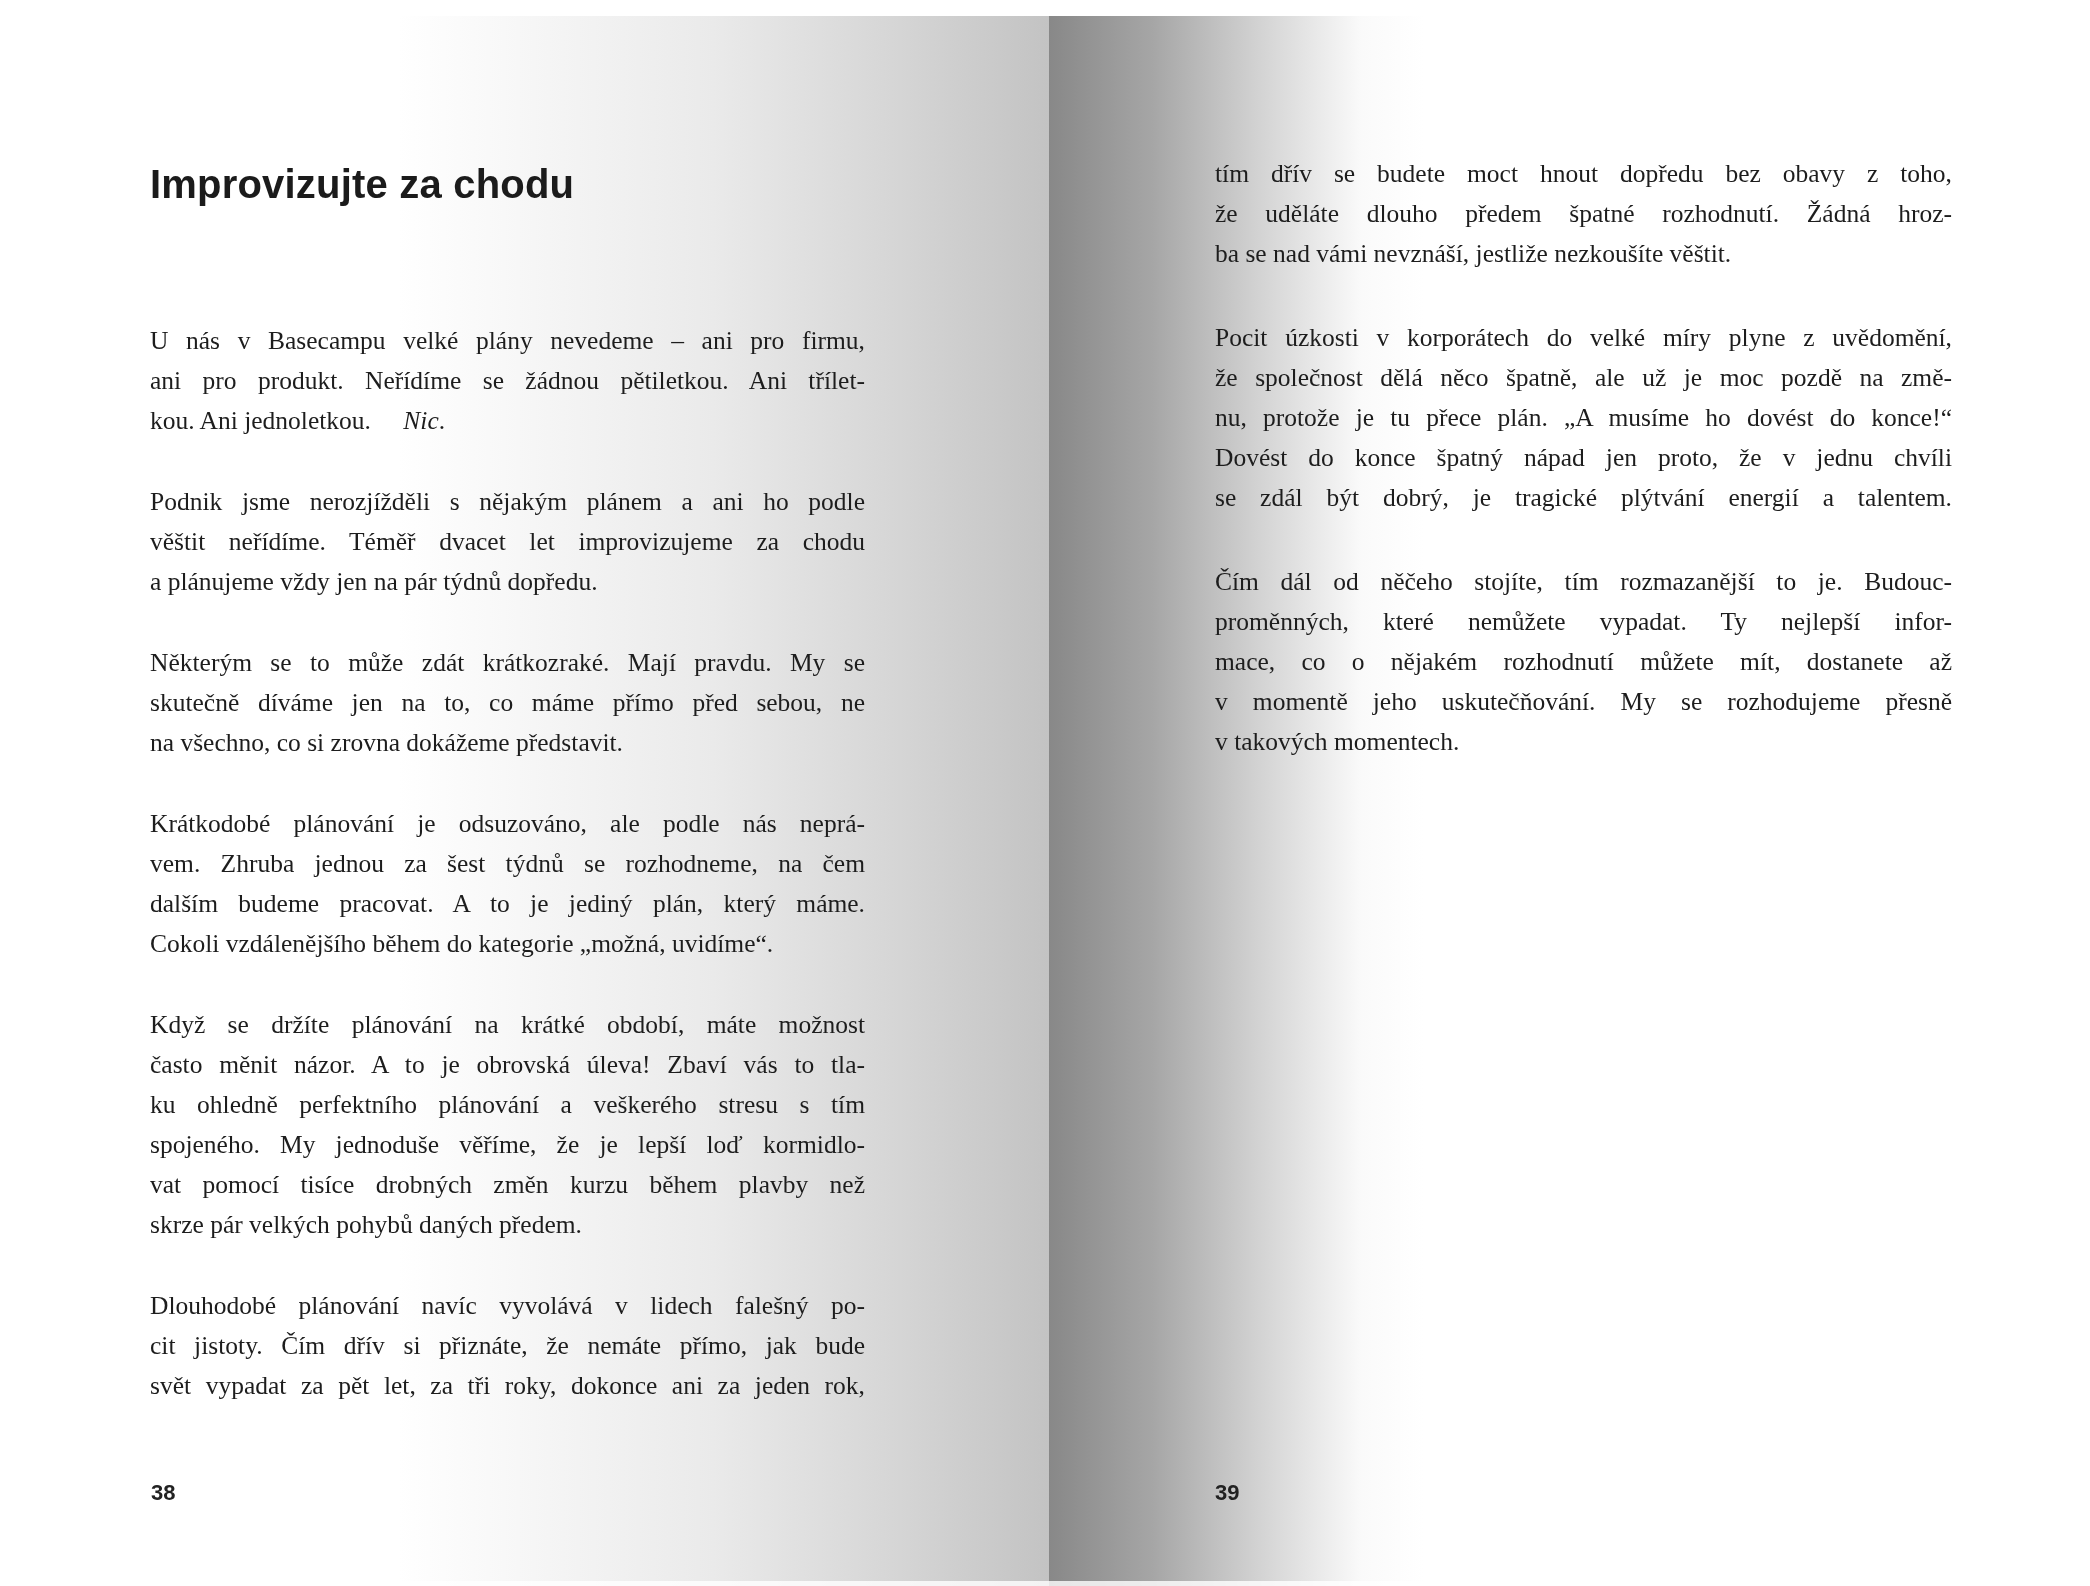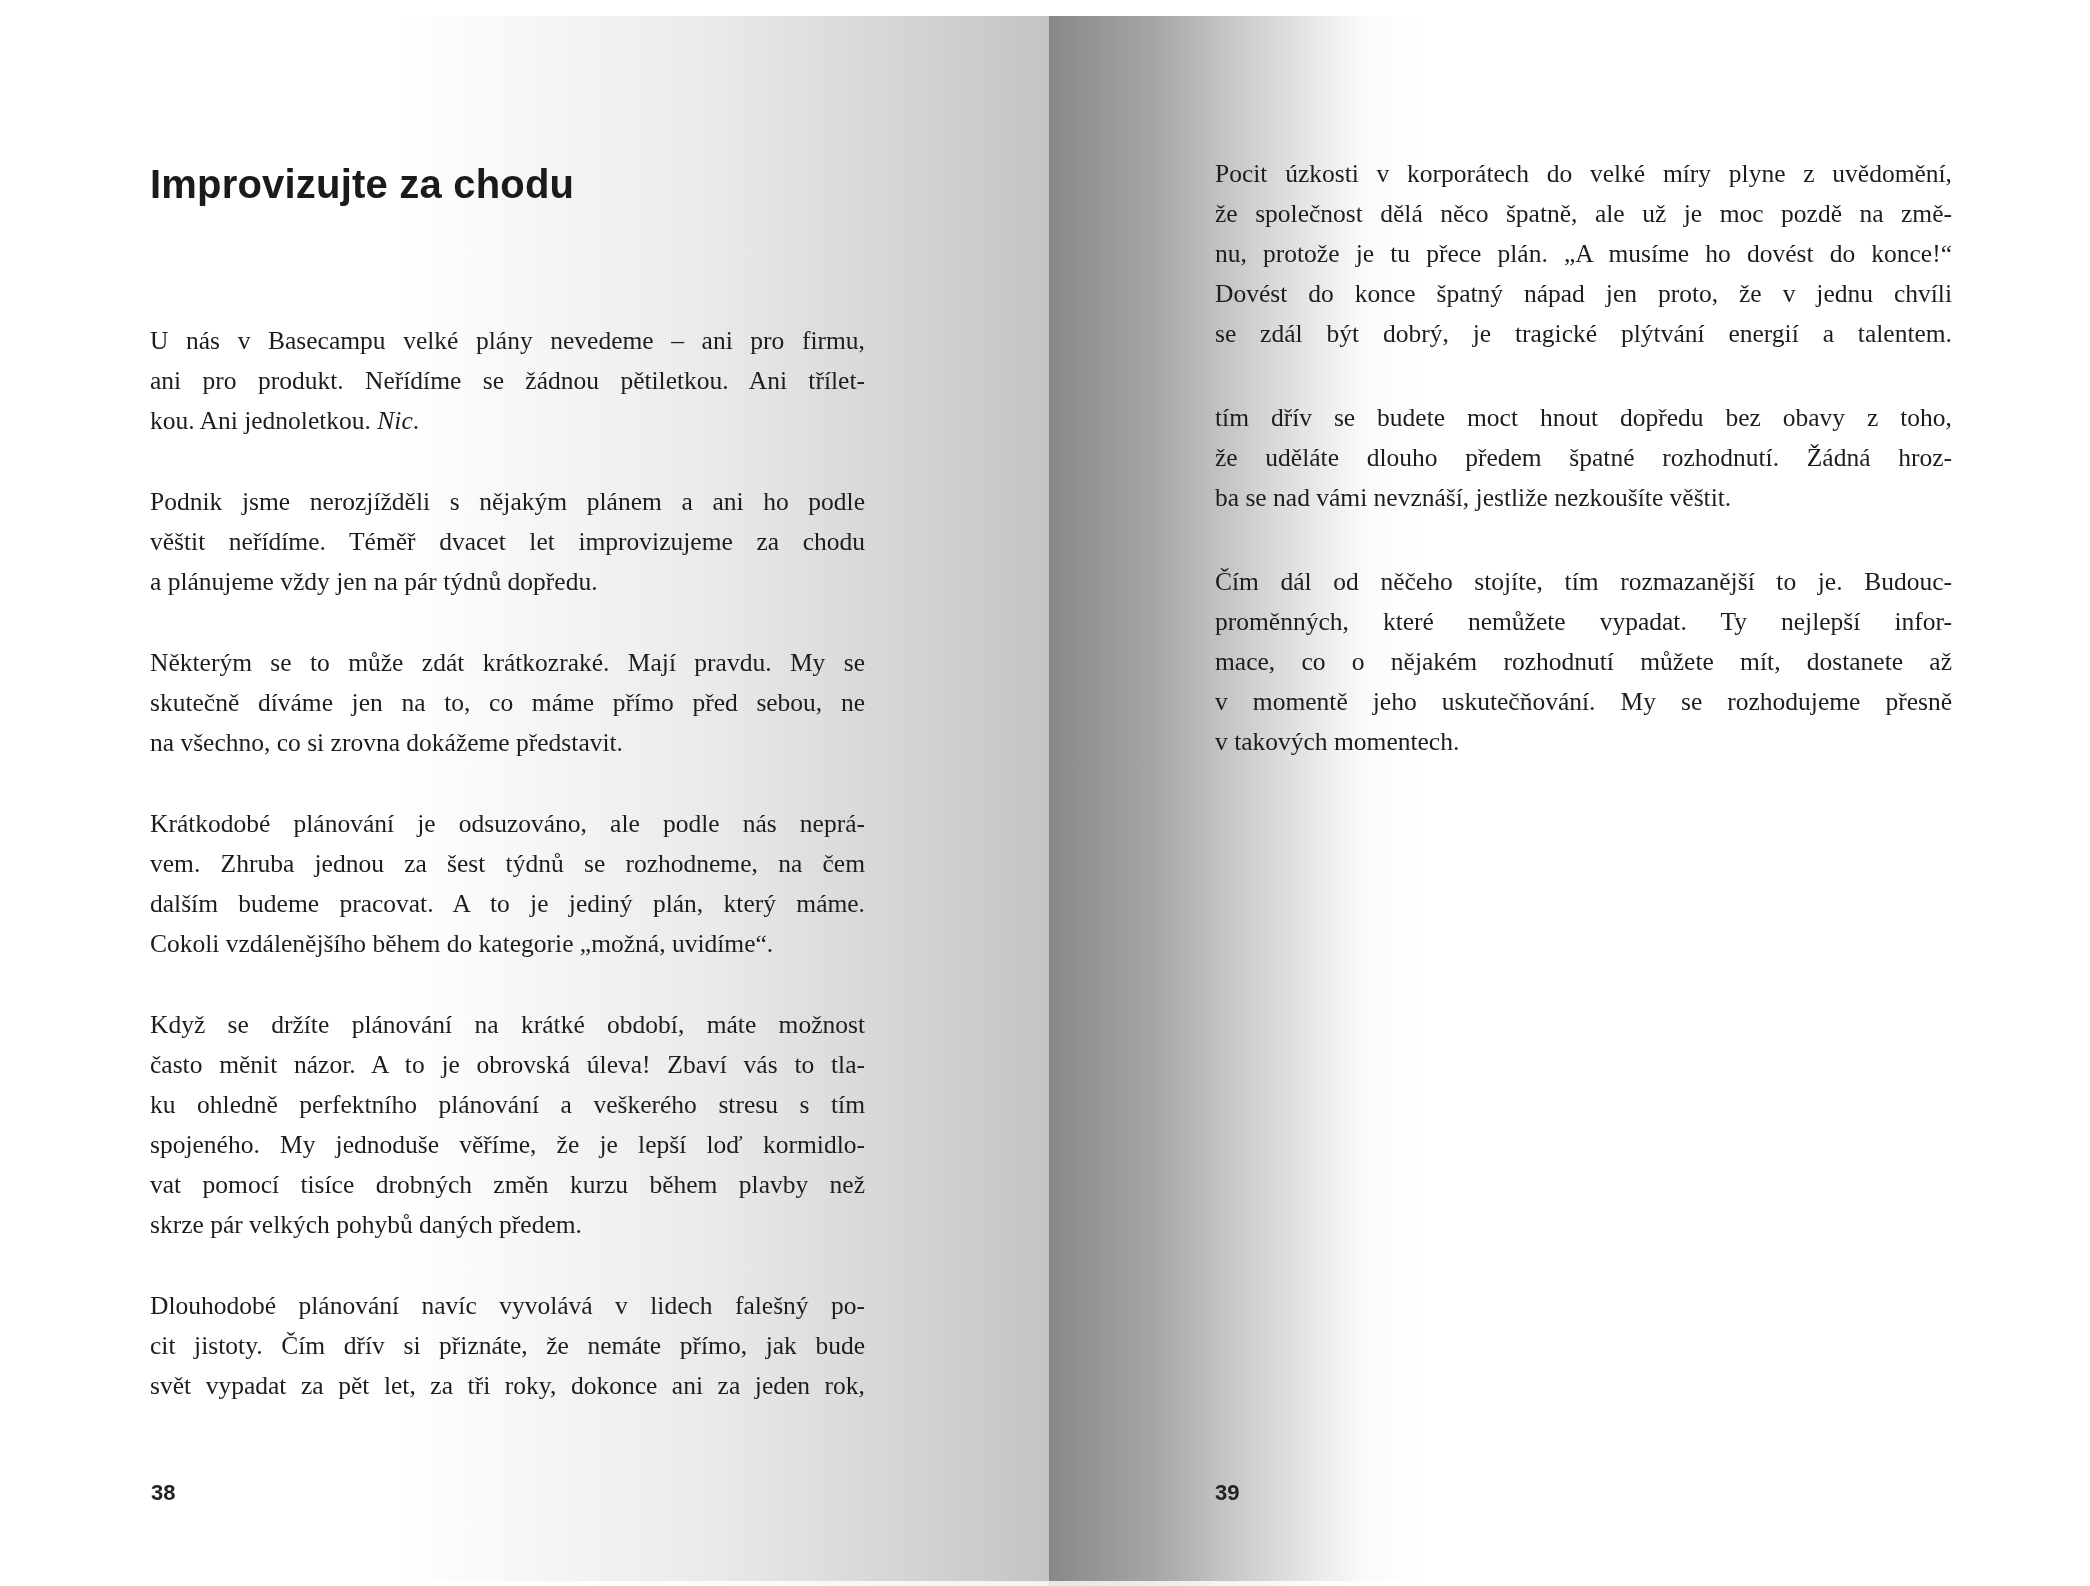--- a/index.html
+++ b/index.html
@@ -75,21 +75,21 @@
   .para { margin: 0 0 41px 0; }
   .body-right .para { margin-bottom: 44px; }
   .line {
     text-align: justify;
     text-align-last: justify;
     text-justify: inter-word;
   }
   .line.ragged {
     text-align-last: left;
   }
-  .line i { font-style: italic; }
+  .line i { font-style: italic; margin-left: 26px; }
 
   .page-number {
     position: absolute;
     top: 1460px;
     font-family: "Liberation Sans", "DejaVu Sans", sans-serif;
     font-weight: 700;
     font-size: 22px;
     line-height: 34px;
     color: #222222;
   }
@@ -138,30 +138,30 @@
           <div class="line">cit jistoty. Čím dřív si přiznáte, že nemáte přímo, jak bude</div>
           <div class="line">svět vypadat za pět let, za tři roky, dokonce ani za jeden rok,</div>
         </div>
       </div>
     <div class="page-number page-number-left">38</div>
   </div>
 
   <div class="page page-right">
     <div class="body-block body-right">
         <div class="para">
+          <div class="line">tím dřív se budete moct hnout dopředu bez obavy z toho,</div>
+          <div class="line">že uděláte dlouho předem špatné rozhodnutí. Žádná hroz-</div>
+          <div class="line ragged">ba se nad vámi nevznáší, jestliže nezkoušíte věštit.</div>
+        </div>
+        <div class="para">
           <div class="line">Pocit úzkosti v korporátech do velké míry plyne z uvědomění,</div>
           <div class="line">že společnost dělá něco špatně, ale už je moc pozdě na změ-</div>
           <div class="line">nu, protože je tu přece plán. „A musíme ho dovést do konce!“</div>
           <div class="line">Dovést do konce špatný nápad jen proto, že v jednu chvíli</div>
           <div class="line">se zdál být dobrý, je tragické plýtvání energií a talentem.</div>
-        </div>
-        <div class="para">
-          <div class="line">tím dřív se budete moct hnout dopředu bez obavy z toho,</div>
-          <div class="line">že uděláte dlouho předem špatné rozhodnutí. Žádná hroz-</div>
-          <div class="line ragged">ba se nad vámi nevznáší, jestliže nezkoušíte věštit.</div>
         </div>
         <div class="para">
           <div class="line">Čím dál od něčeho stojíte, tím rozmazanější to je. Budouc-</div>
           <div class="line">proměnných, které nemůžete vypadat. Ty nejlepší infor-</div>
           <div class="line">mace, co o nějakém rozhodnutí můžete mít, dostanete až</div>
           <div class="line">v momentě jeho uskutečňování. My se rozhodujeme přesně</div>
           <div class="line ragged">v takových momentech.</div>
         </div>
       </div>
     <div class="page-number page-number-right">39</div>

